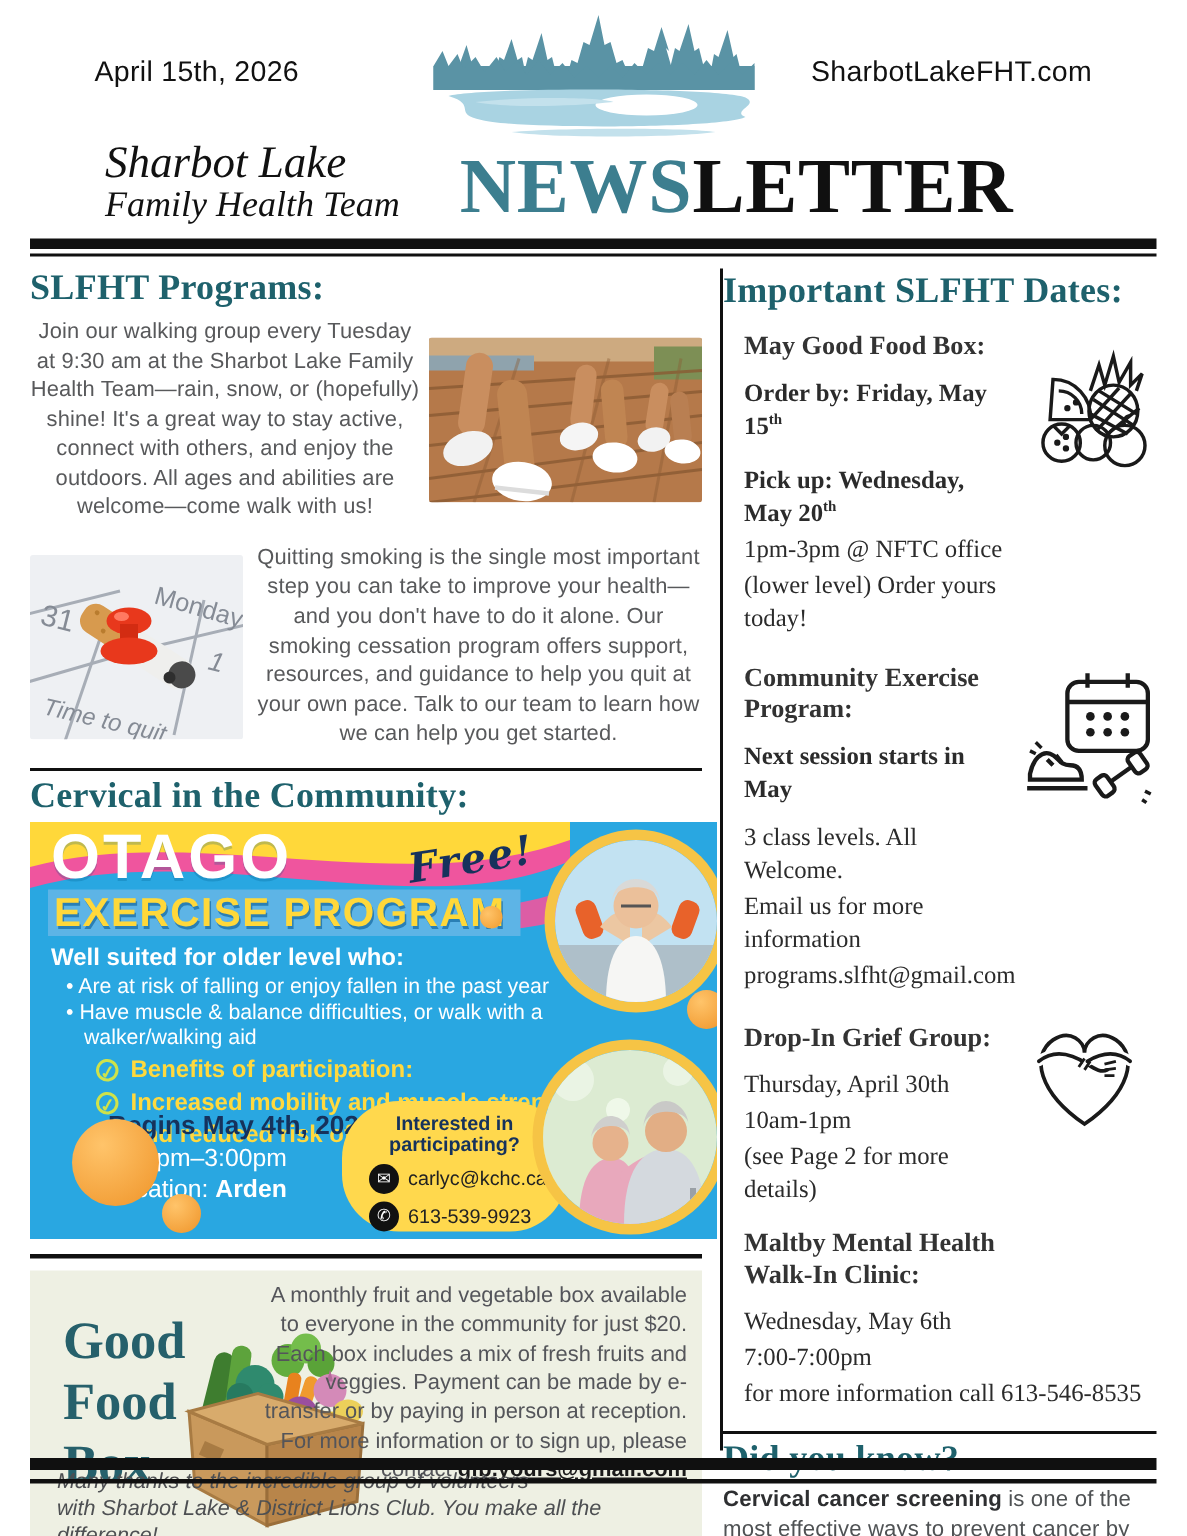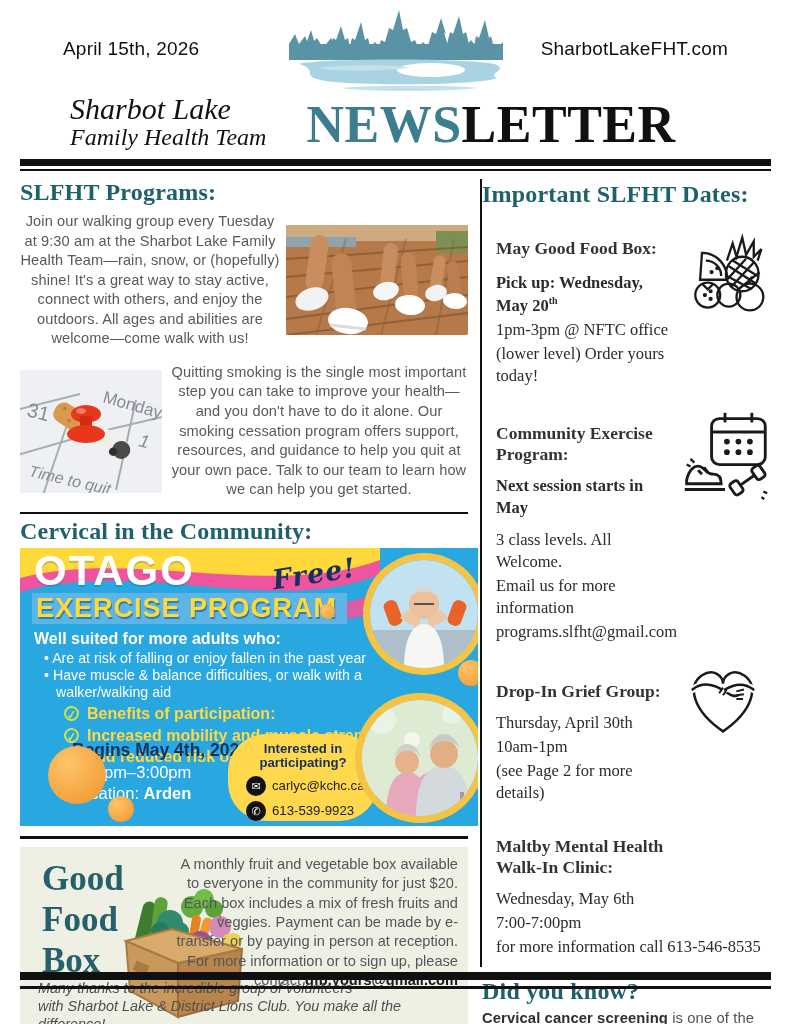--- a/index.html
+++ b/index.html
@@ -62,31 +62,31 @@
   .fly-loc b { font-weight:bold; }
   .fly-blob { position:absolute; left:208px; top:186px; width:150px; height:87px; background:#ffd84d; border-radius:38px; padding:8px 10px 0 10px; text-align:center; }
   .fly-blob .q { color:#16325c; font-weight:bold; font-size:13.2px; line-height:1.1; }
   .contact-row { display:flex; align-items:center; justify-content:flex-start; margin-top:5px; padding-left:8px; }
   .c-ic { width:20px; height:20px; border-radius:50%; background:#111; color:#fff; font-size:11px; line-height:20px; text-align:center; margin-right:6px; flex:0 0 auto; }
   .c-tx { color:#222; font-size:13.2px; }
   .circ-photo { position:absolute; border-radius:50%; box-shadow:0 0 0 7px #f6c445; overflow:hidden; }
   .orange-circle { position:absolute; border-radius:50%; background:radial-gradient(circle at 35% 30%, #ffc46a, #ef9429); }
   
   .gfb { background:#eef0e3; margin-top:8px; padding:10px 14px 8px 14px; height:192px; position:relative; }
-  .gfb-title { position:absolute; left:22px; top:11px; font-family:"Liberation Serif", serif; font-weight:bold; color:#26606b; font-size:35px; line-height:1.18; }
+  .gfb-title { position:absolute; left:22px; top:26px; font-family:"Liberation Serif", serif; font-weight:bold; color:#26606b; font-size:35px; line-height:1.18; }
   .gfb-art { position:absolute; left:88px; top:32px; }
   .gfb-text { position:absolute; right:10px; top:8px; width:290px; text-align:right; font-size:14.6px; line-height:1.33; color:#54555a; }
   .gfb-text .mail { font-weight:bold; color:#1a1a1a; text-decoration:underline; }
   .gfb-foot { position:absolute; left:18px; bottom:6px; font-style:italic; color:#4d4f52; font-size:14.4px; line-height:1.25; }
   
   .r-head { font-size:25px; margin-top:2px; }
   .r-item { display:flex; margin-top:8px; }
   .r-body { flex:1; font-family:"Liberation Serif", serif; color:#2b2b2b; }
   .r-ic { flex:0 0 auto; }
-  .r-title { font-weight:bold; font-size:17.5px; color:#333; padding-left:14px; margin-top:22px; }
+  .r-title { font-weight:bold; font-size:17.5px; color:#333; padding-left:14px; margin-top:4px; }
   .r-bold  { font-weight:bold; font-size:16.5px; padding-left:14px; margin-top:10px; line-height:1.35; }
   .r-reg   { font-size:16.5px; padding-left:14px; margin-top:2px; line-height:1.33; }
   sup { font-size:10px; }
   .hr-right { height:2px; background:#101010; margin-top:14px; }
   .dyk-h { font-size:25px; margin-top:4px; }
   .dyk-lead { font-size:14.8px; line-height:1.4; color:#4f5254; margin-top:3px; letter-spacing:.1px; }
   .dyk-lead b { color:#2e2f31; }
   
   .footer-rules { position:absolute; left:20px; right:20px; top:972px; }
   .footer-rules .thick { height:8px; background:#101010; }
@@ -223,21 +223,21 @@
       <svg class="swoosh" width="360" height="120" viewBox="0 0 360 120">
         <path d="M0 0 L360 0 L360 26 C260 70 120 10 0 44 Z" fill="#ef559e"></path>
         <path d="M0 0 L360 0 L360 12 C250 52 110 0 0 30 Z" fill="#ffd83a"></path>
         <path d="M0 84 C120 44 240 96 360 60 L360 120 L0 120 Z" fill="#29a7e1" opacity="0"></path>
         <path d="M60 62 C160 34 280 78 360 44 L360 64 C260 92 140 52 60 74 Z" fill="#ef559e" opacity=".9"></path>
       </svg>
       <div class="fly-title">OTAGO</div>
       <div class="fly-sub">EXERCISE PROGRAM</div>
       <div class="fly-free">Free!</div>
       <div class="fly-dot" style="left:300px; top:56px;"></div>
-      <div class="fly-aud">Well suited for more adults who:</div>
+      <div class="fly-aud">Well suited for older level who:</div>
       <div class="fly-bullets">
         <div>• <span>Are at risk of falling or enjoy fallen in the past year</span></div>
         <div>• <span>Have muscle &amp; balance difficulties, or walk with a walker/walking aid</span></div>
       </div>
       <div class="fly-benefits">
         <div class="fly-benefit">
             <span class="chk">✓</span>
             <span>Benefits of participation:</span>
           </div>
         <div class="fly-benefit">
@@ -344,20 +344,21 @@
   </div>
 
   <div class="v-divider"></div>
 
   <div class="col-right">
     <h2 class="section r-head">Important SLFHT Dates:</h2>
 
     <div class="r-item">
       <div class="r-body">
         <div class="r-title">May Good Food Box:</div>
+        <div class="r-bold"><span>Order by:  Friday, May 15</span><sup>th</sup></div>
         <div class="r-bold" style="margin-top:13px;"><span>Pick up: Wednesday, May 20</span><sup>th</sup></div>
         <div class="r-reg">1pm-3pm @ NFTC office</div>
         <div class="r-reg">(lower level) Order yours today!</div>
       </div>
       <div class="r-ic" style="margin-top:12px;">
         <svg viewBox="0 0 96 96" width="92" height="92" fill="none" stroke="#1a1a1a" stroke-width="2.4">
           <path d="M50 34 L56 16 L60 30 L66 10 L70 28 L78 14 L78 30 L86 22 L82 34"></path>
           <ellipse cx="66" cy="48" rx="17" ry="18"></ellipse>
           <path d="M52 40 L80 58 M50 50 L76 64 M56 34 L82 50 M78 36 L54 62 M84 46 L62 64 M70 32 L50 54"></path>
           <path d="M24 26 A26 26 0 0 1 50 54 L22 54 Z"></path>

